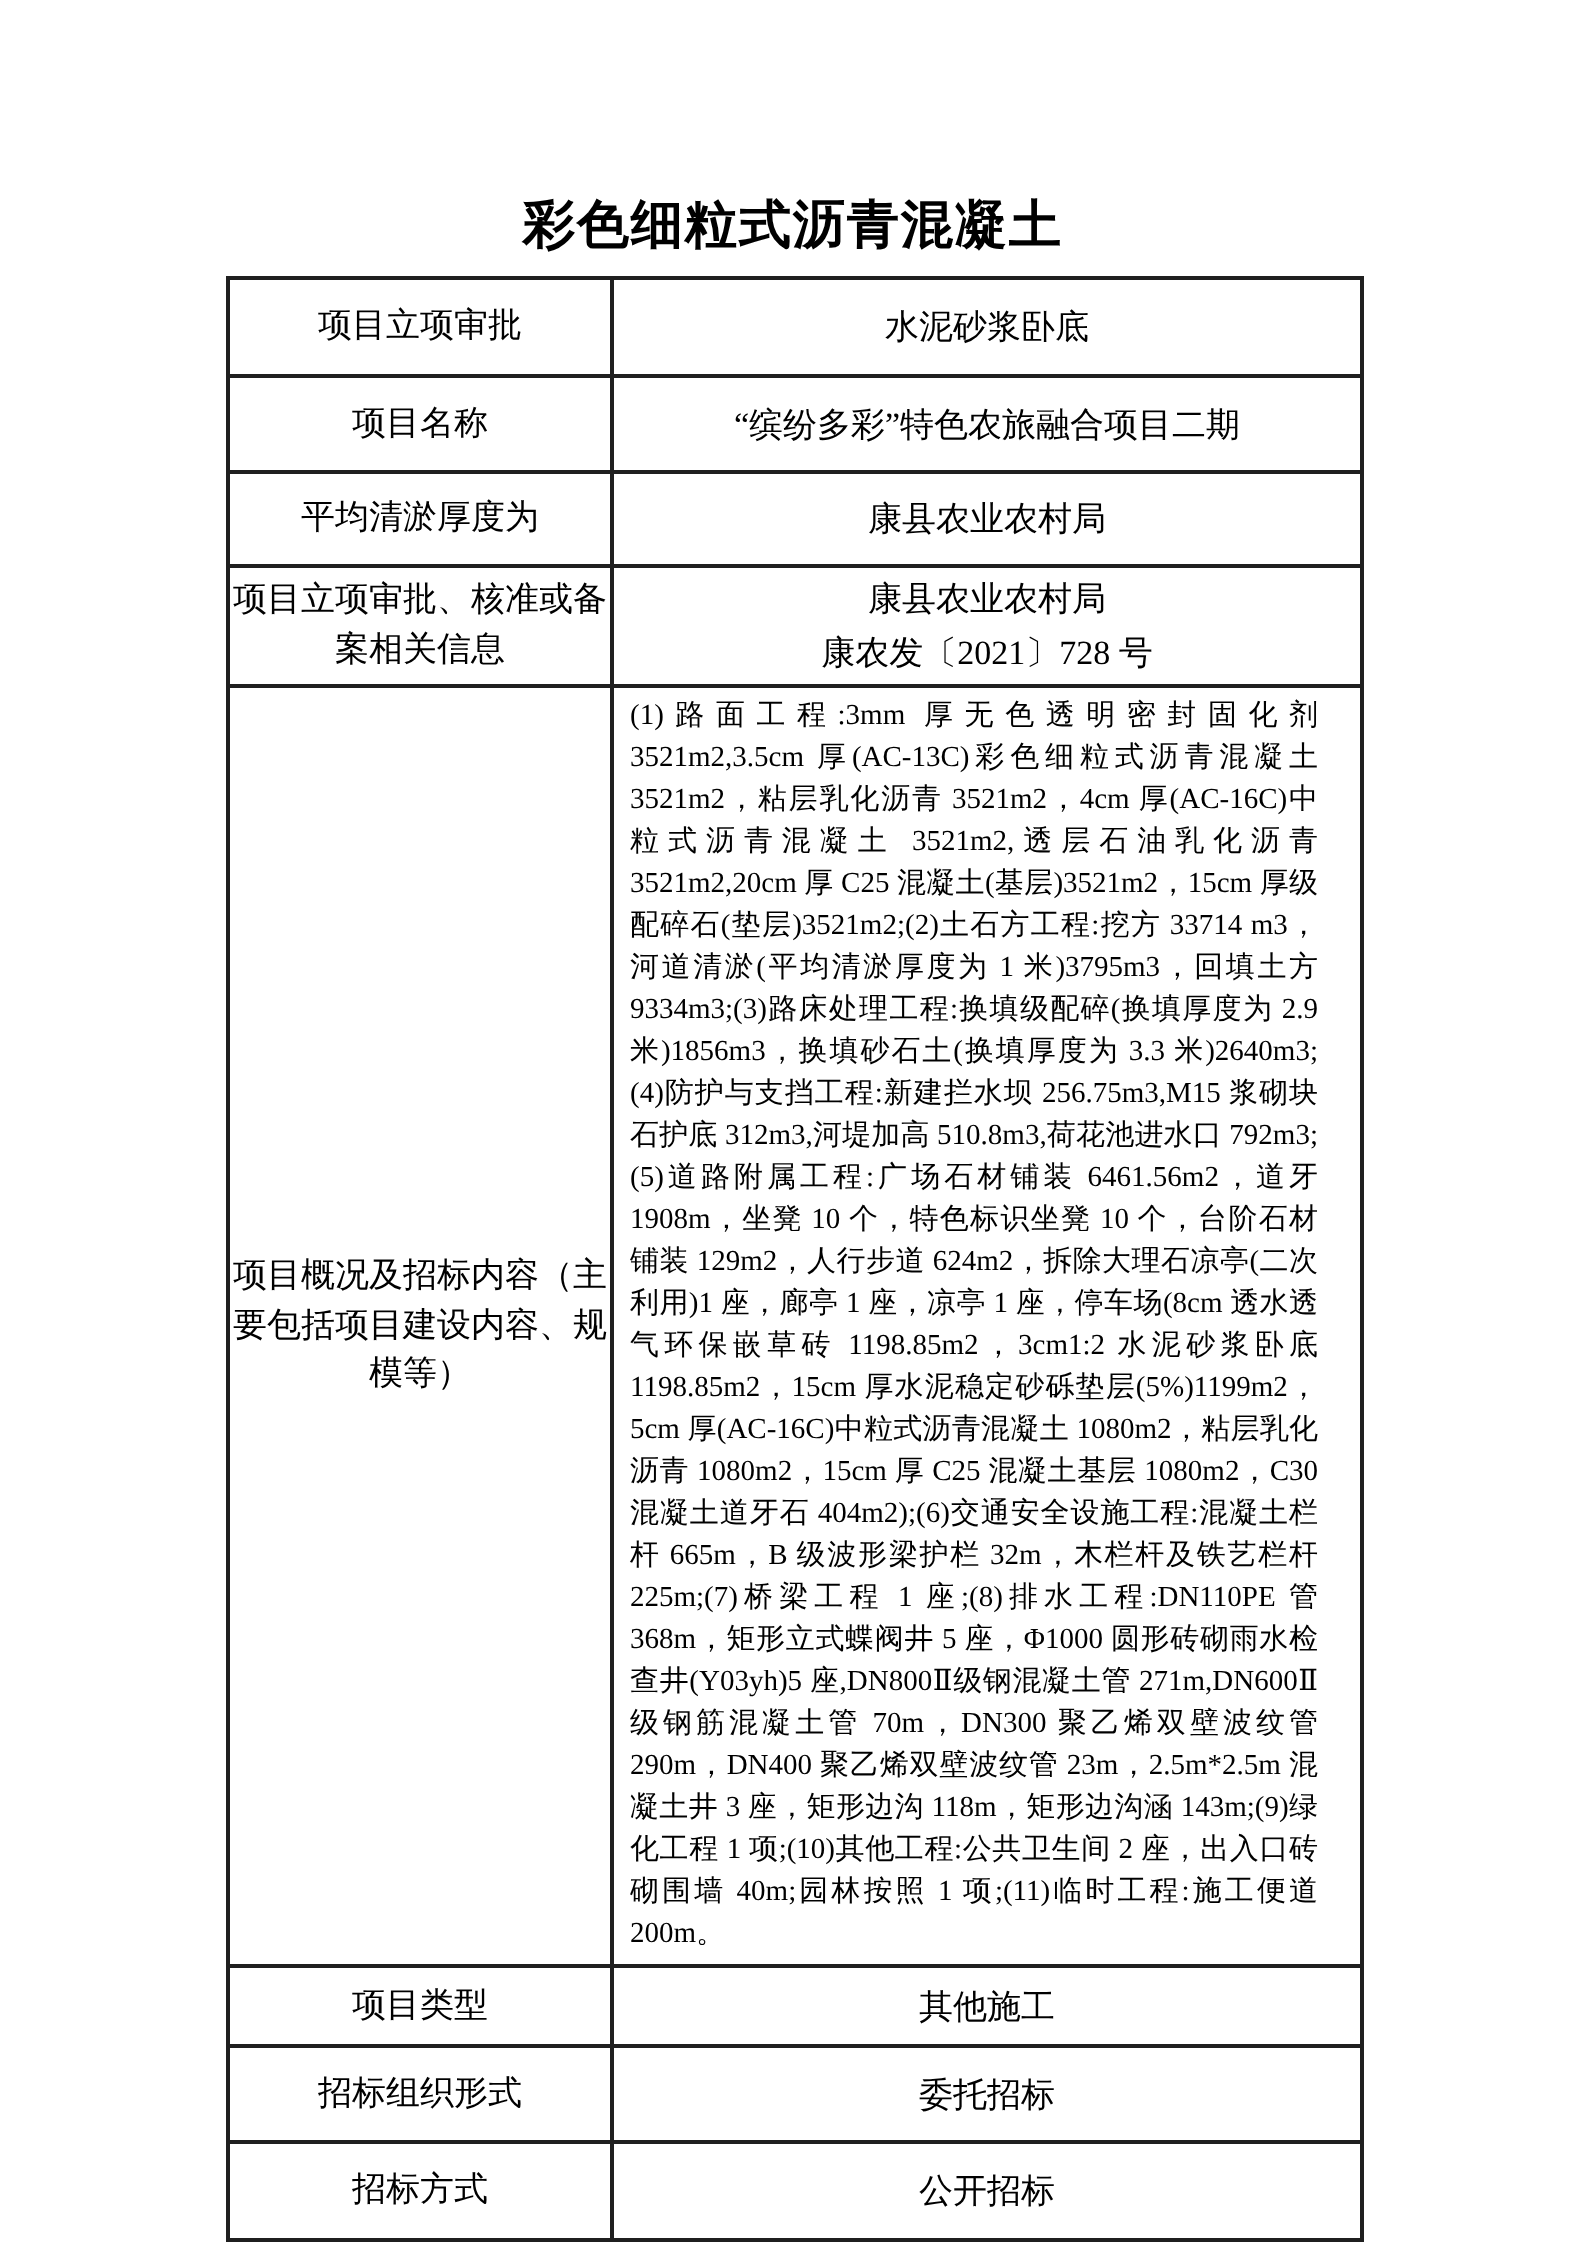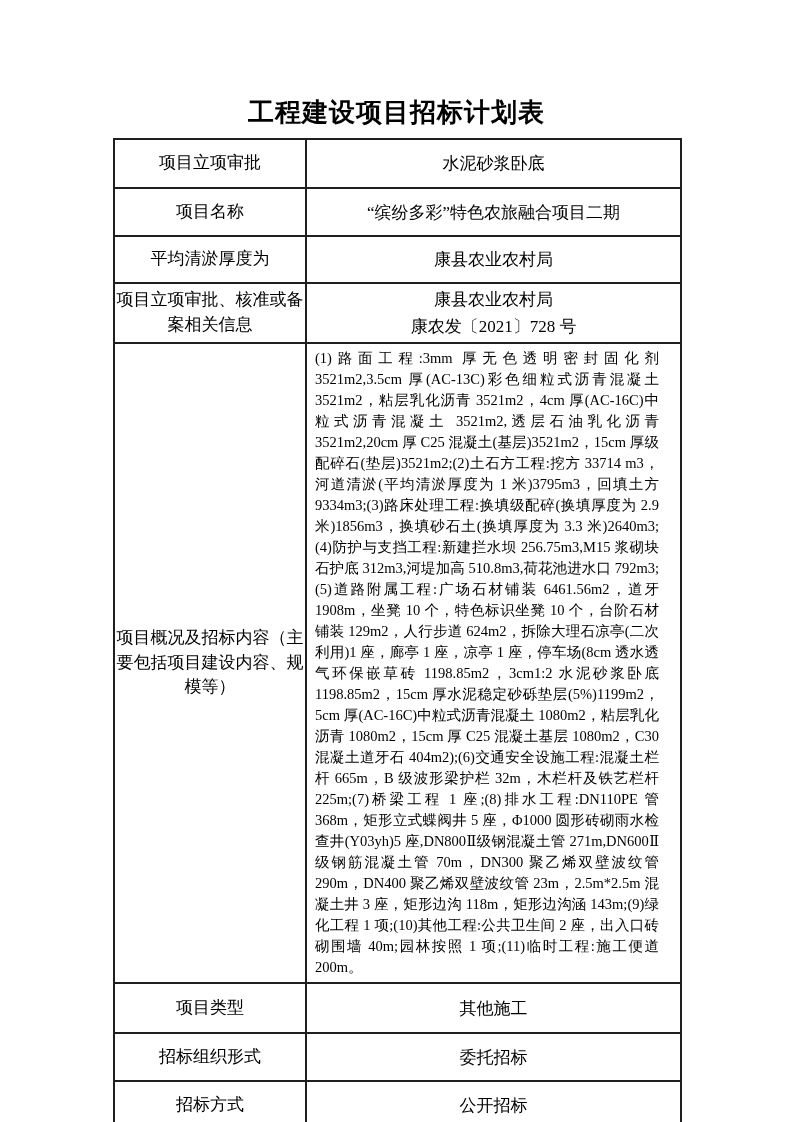--- a/index.html
+++ b/index.html
@@ -62,30 +62,30 @@
     text-justify: inter-ideograph;
     vertical-align: middle;
     padding: 4px 21px 4px 8px;
   }
   .vline { line-height: 27px; }
   tr.r1 { height: 49px; }
   tr.r2 { height: 48px; }
   tr.r3 { height: 47px; }
   tr.r4 { height: 58px; }
   tr.r5 { height: 460px; }
-  tr.r6 { height: 50px; padding-left: 35px; }
+  tr.r6 { height: 40px; padding-left: 35px; }
   tr.r7 { height: 50px; }
   tr.r8 { height: 48px; }
   tr.r9 { height: 49px; }
 </style>
 </head>
 <body>
 
 <div class="page">
-  <h1 class="title">工程建设项目招标计划表</h1>
+  <h1 class="title">彩色细粒式沥青混凝土</h1>
 
   <table class="plan-table">
     <colgroup>
       <col style="width:192px">
       <col style="width:375px">
     </colgroup>
     <tbody>
       <tr class="r1">
         <td class="label">项目立项审批</td>
         <td class="value">水泥砂浆卧底</td>

